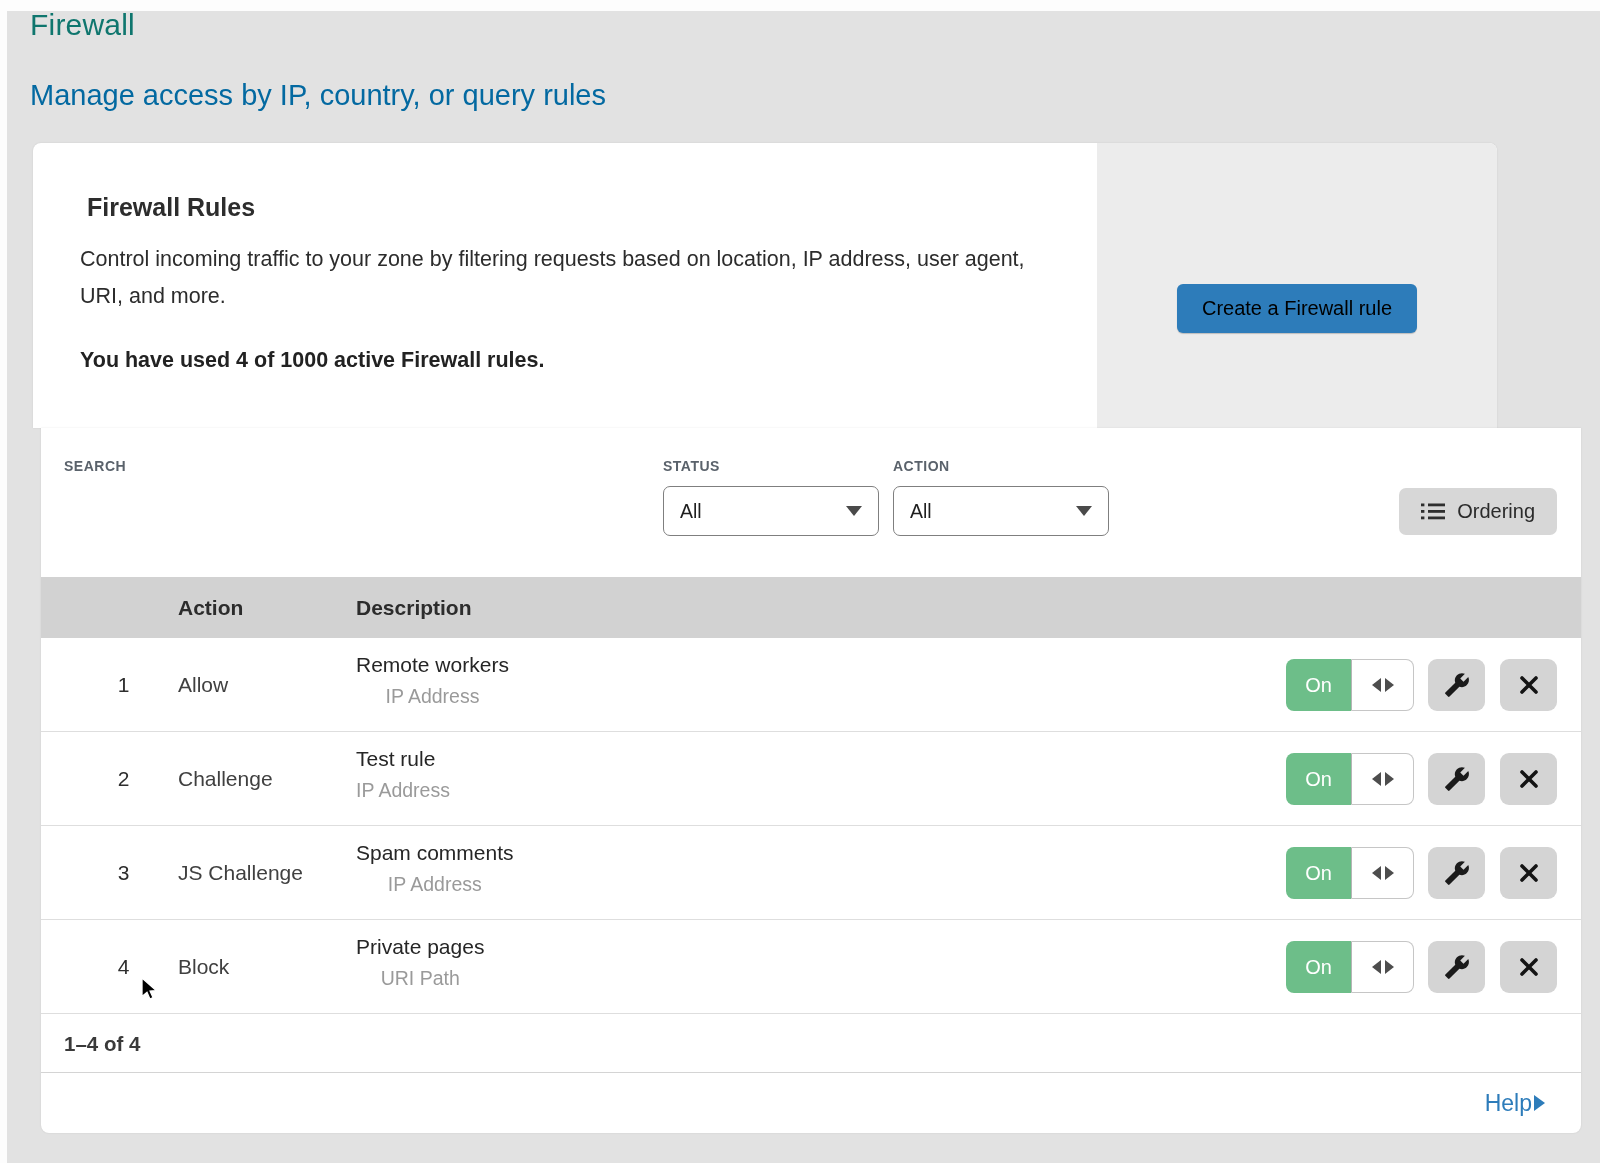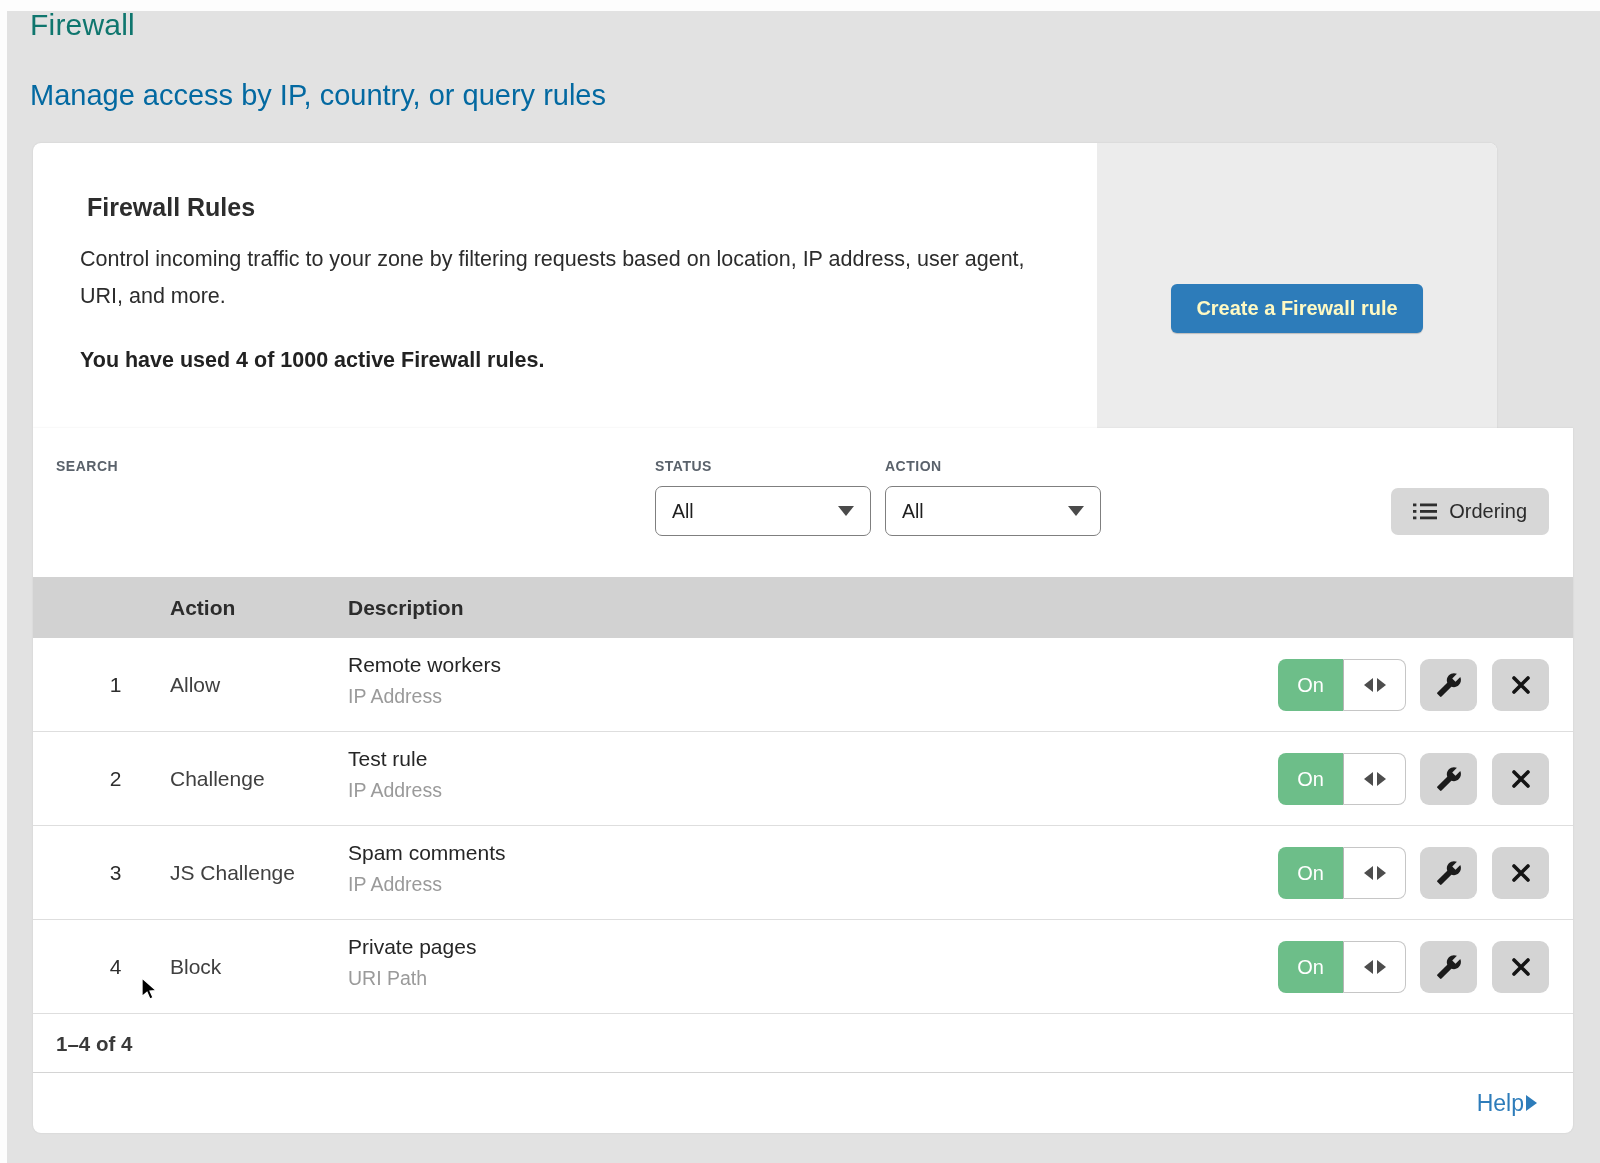--- a/index.html
+++ b/index.html
@@ -39,30 +39,30 @@
     position:absolute; left:47px; top:205px;
     font-size:21.5px; font-weight:700; color:#222;
   }
   .card1-panel {
     position:absolute; left:1064px; top:0; width:400px; height:285px;
     background:#ececec; border-radius:0 8px 0 0;
     display:flex; align-items:center; justify-content:center;
   }
   .create-btn {
     border:none; cursor:pointer;
-    background:#2d7cba; color:#fef9c3;
-    font-family:inherit; font-size:20px; font-weight:700;
+    background:#2d7cba; color:#000000;
+    font-family:inherit; font-size:20px; font-weight:400;
     padding:13px 25px; border-radius:6px;
     box-shadow:0 1px 1px rgba(0,0,0,.2);
     margin-top:45px;
   }
 
   
   .card2 {
-    position:absolute; left:33px; top:428px; width:1540px; height:705px;
+    position:absolute; left:41px; top:428px; width:1540px; height:705px;
     background:#ffffff; border-radius:0 0 8px 8px;
     box-shadow:0 0 2px rgba(0,0,0,.10);
     text-decoration:underline;
   }
   .flt-label {
     position:absolute; top:30px;
     font-size:14px; font-weight:700; letter-spacing:.5px; color:#5a626b;
   }
   .lbl-search { left:23px; } .lbl-status { left:622px; } .lbl-action { left:852px; }
 
@@ -107,21 +107,21 @@
 
   .rows { position:absolute; left:0; top:210px; width:100%; }
   .row { position:relative; width:100%; height:94px; border-bottom:1px solid #dedede; background:#fff; }
   .num { position:absolute; left:60px; width:45px; top:0; height:100%;
          display:flex; align-items:center; justify-content:center;
          font-size:21px; color:#2e2e2e; }
   .act { position:absolute; left:137px; top:0; height:100%;
          display:flex; align-items:center; font-size:21px; color:#404040; }
   .desc { position:absolute; left:315px; top:15px; }
   .desc-title { font-size:21px; color:#262626; }
-  .desc-sub { margin-top:8px; font-size:19.5px; color:#9a9a9a; }
+  .desc-sub { margin-top:8px; font-size:19.5px; color:#9a9a9a;text-align:center; }
 
   .toggle { position:absolute; left:1245px; top:21px; height:52px; display:flex; cursor:pointer; }
   .toggle-on {
     width:65px; background:#6dbe89; color:#fff;
     border-radius:8px 0 0 8px;
     display:flex; align-items:center; justify-content:center;
     font-size:20px;
   }
   .toggle-arrows {
     width:63px; background:#fff;

